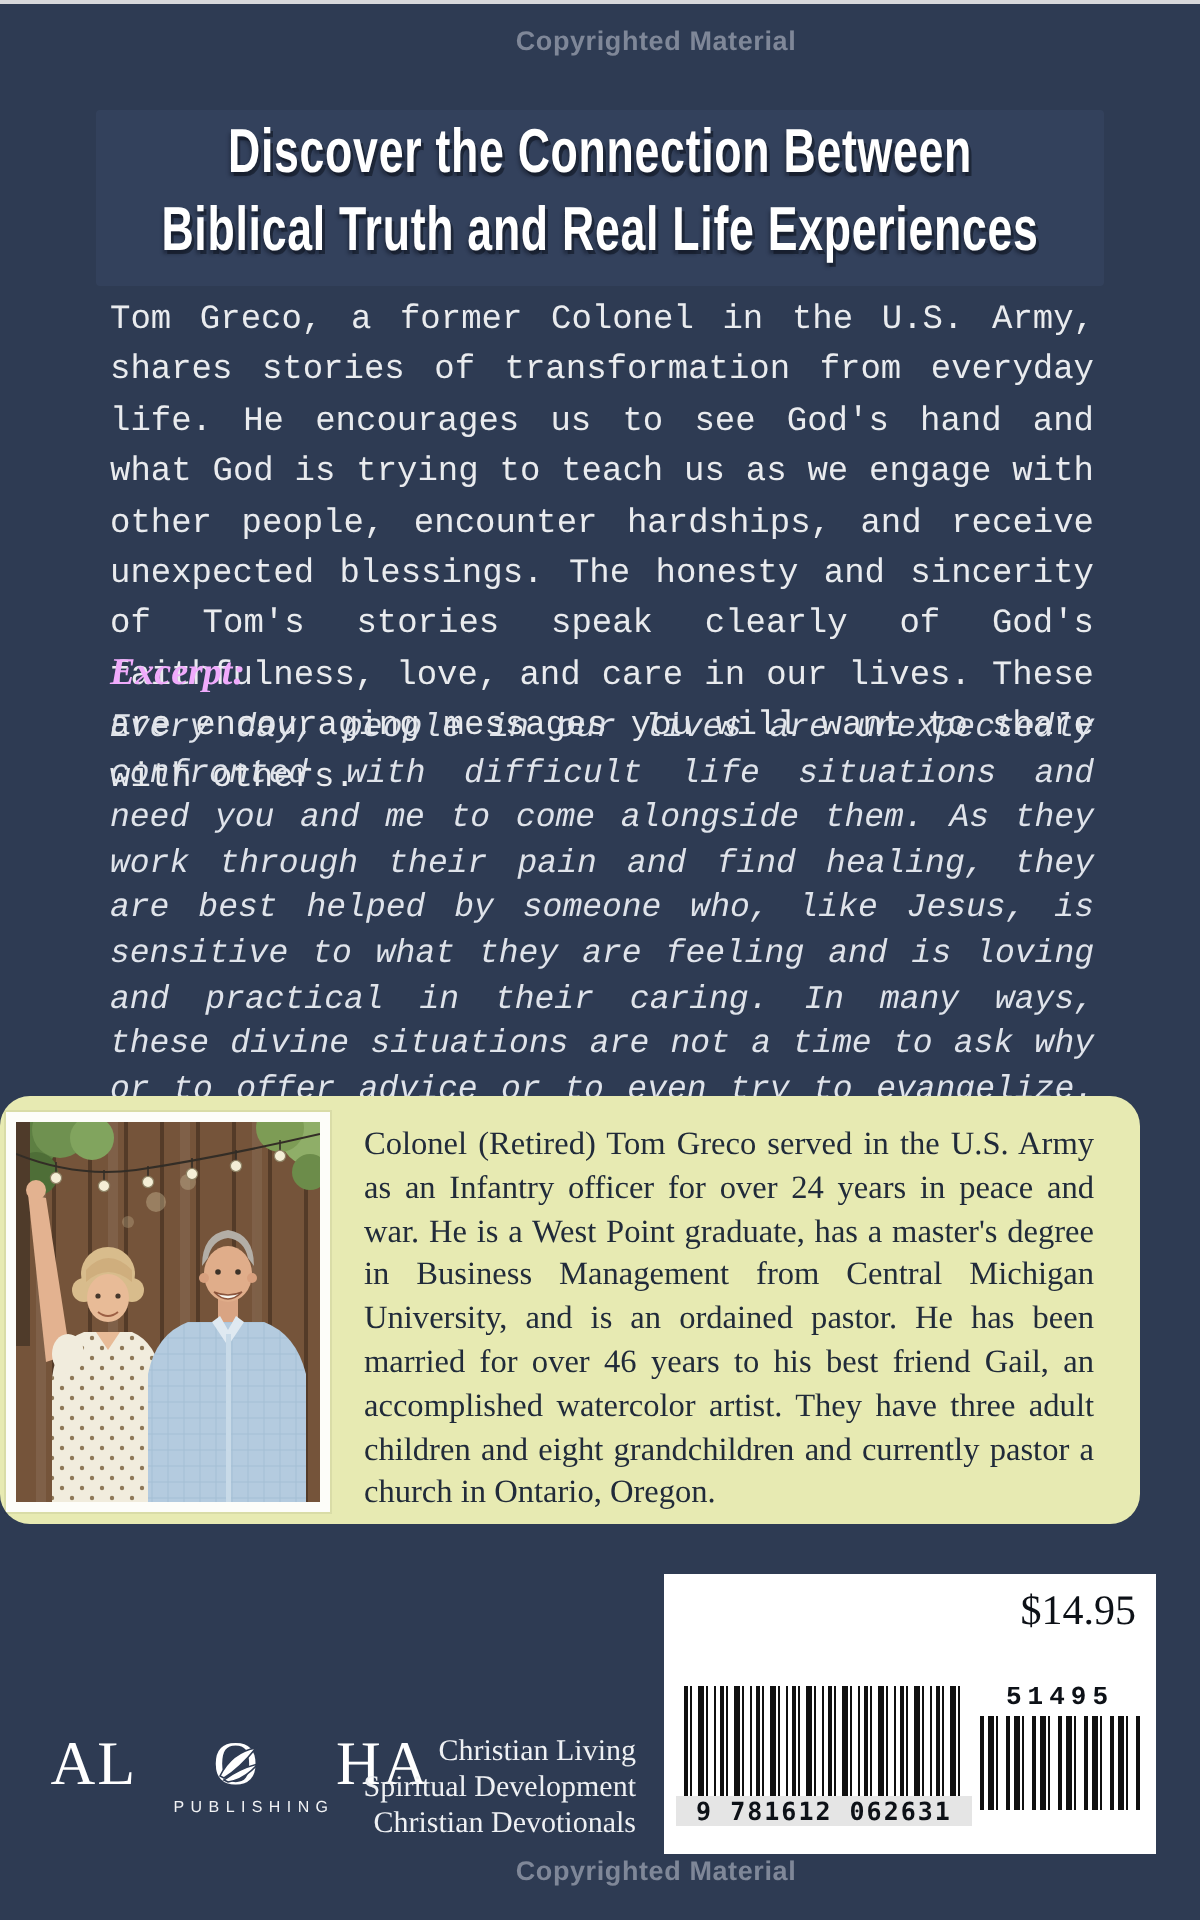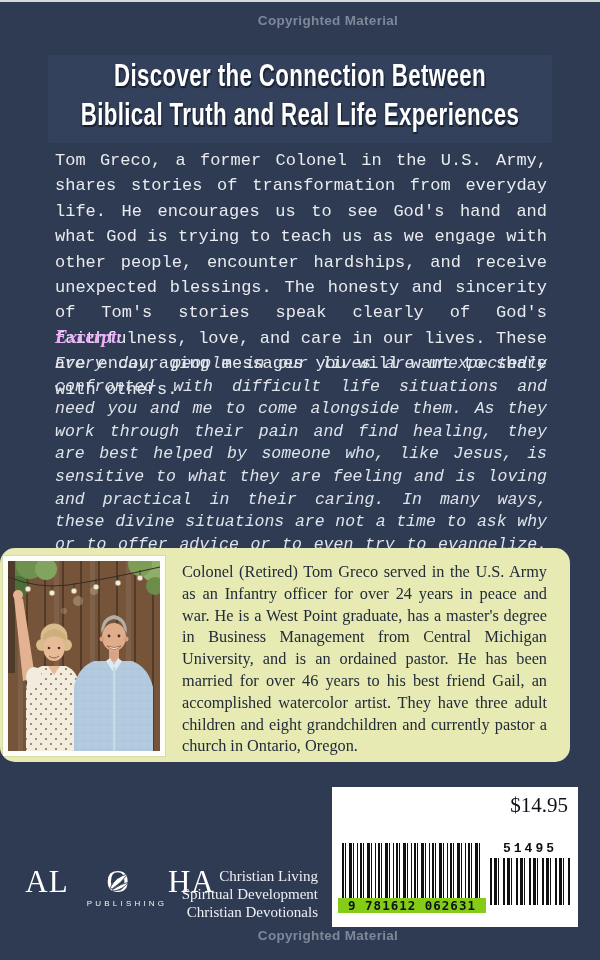--- a/index.html
+++ b/index.html
@@ -87,21 +87,21 @@
     font-family:"DejaVu Sans Mono", monospace; font-weight:700; font-size:13.5px; letter-spacing:.5px;
   }
   .ean-bars {
     position:absolute; left:10px; top:56px; width:138px; height:62px;
     background:repeating-linear-gradient(90deg,
       #101010 0 2px, #fff 2px 3px, #101010 3px 4px, #fff 4px 7px,
       #101010 7px 10px, #fff 10px 11px, #101010 11px 12px, #fff 12px 15px,
       #101010 15px 16px, #fff 16px 18px);
   }
   .ean-digits {
-    position:absolute; left:6px; top:111px; width:148px; background:#84cc16;
+    position:absolute; left:6px; top:111px; width:148px; background:#e5e5e5;
     text-align:center; font-family:"DejaVu Sans Mono", monospace; font-weight:700;
     font-size:12.5px; letter-spacing:1px;
   }
   .addon-digits {
     position:absolute; left:158px; top:54px; width:80px; text-align:center;
     font-family:Liberation Mono, monospace; font-weight:700; font-size:13px; letter-spacing:3px;
   }
   .addon-bars {
     position:absolute; left:158px; top:71px; width:80px; height:47px;
     background:repeating-linear-gradient(90deg,

